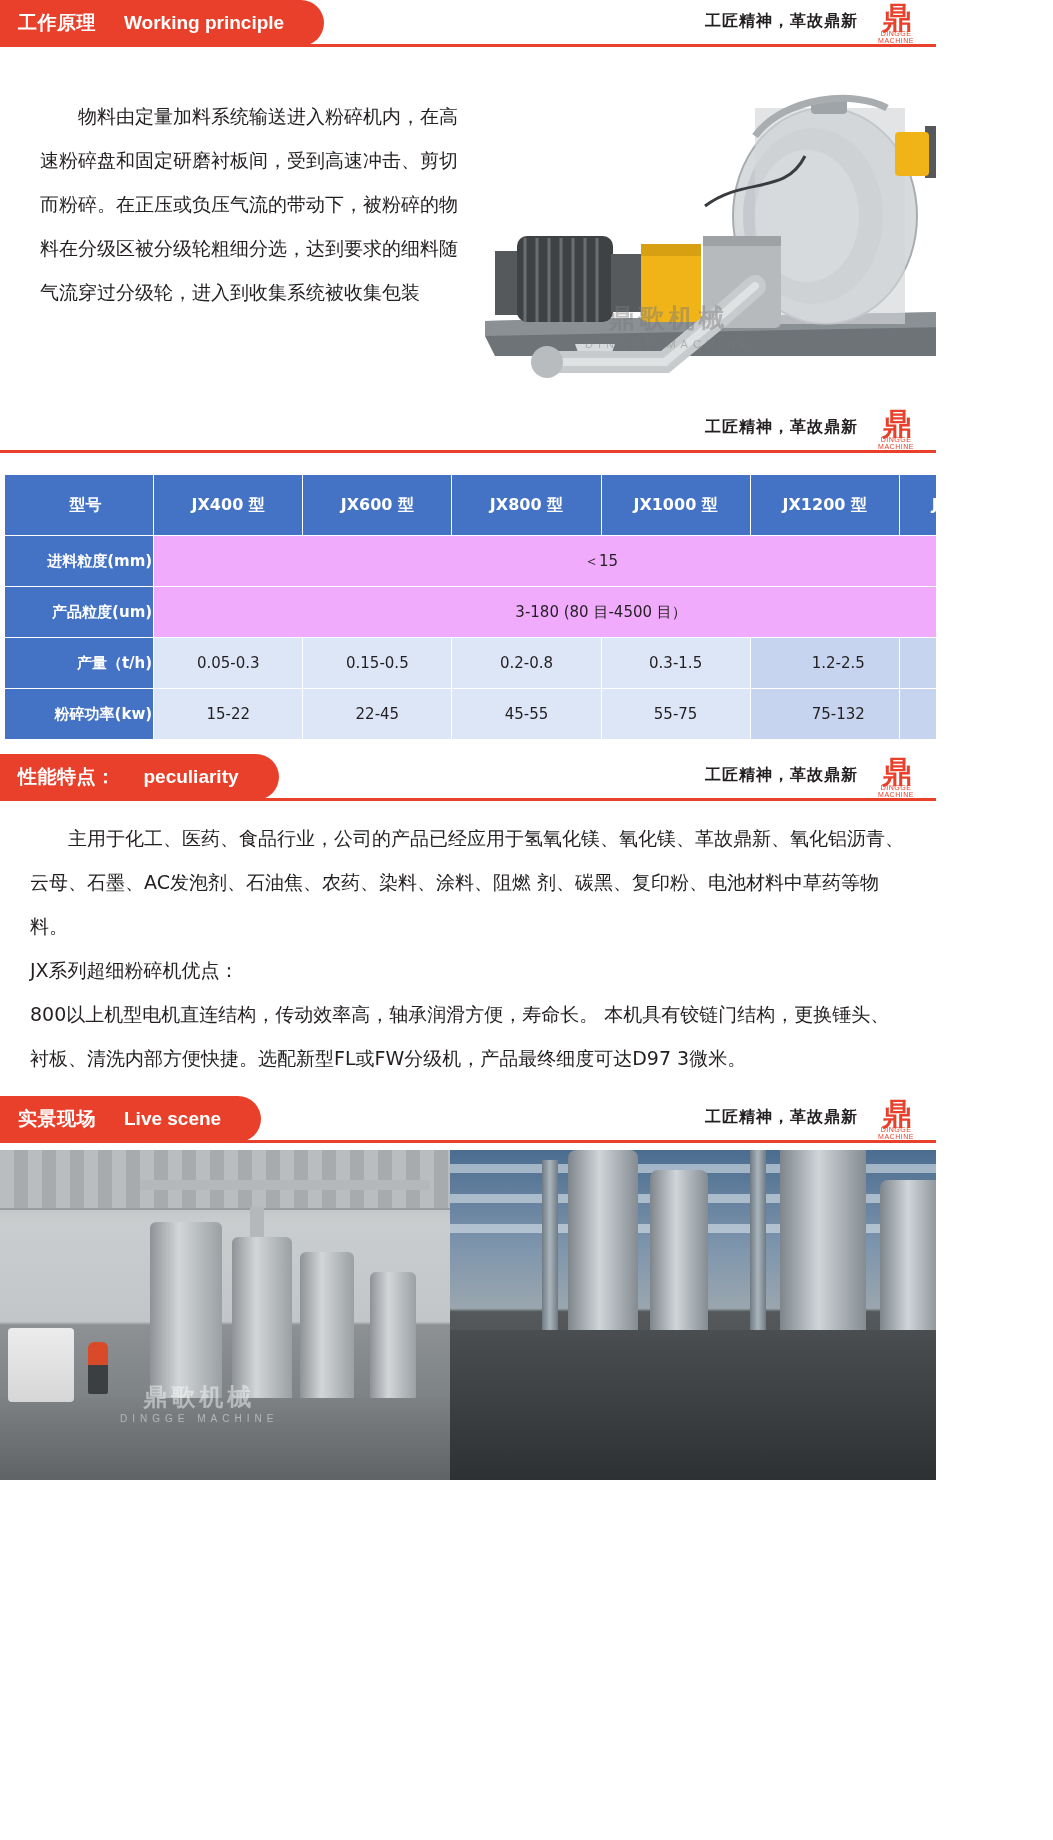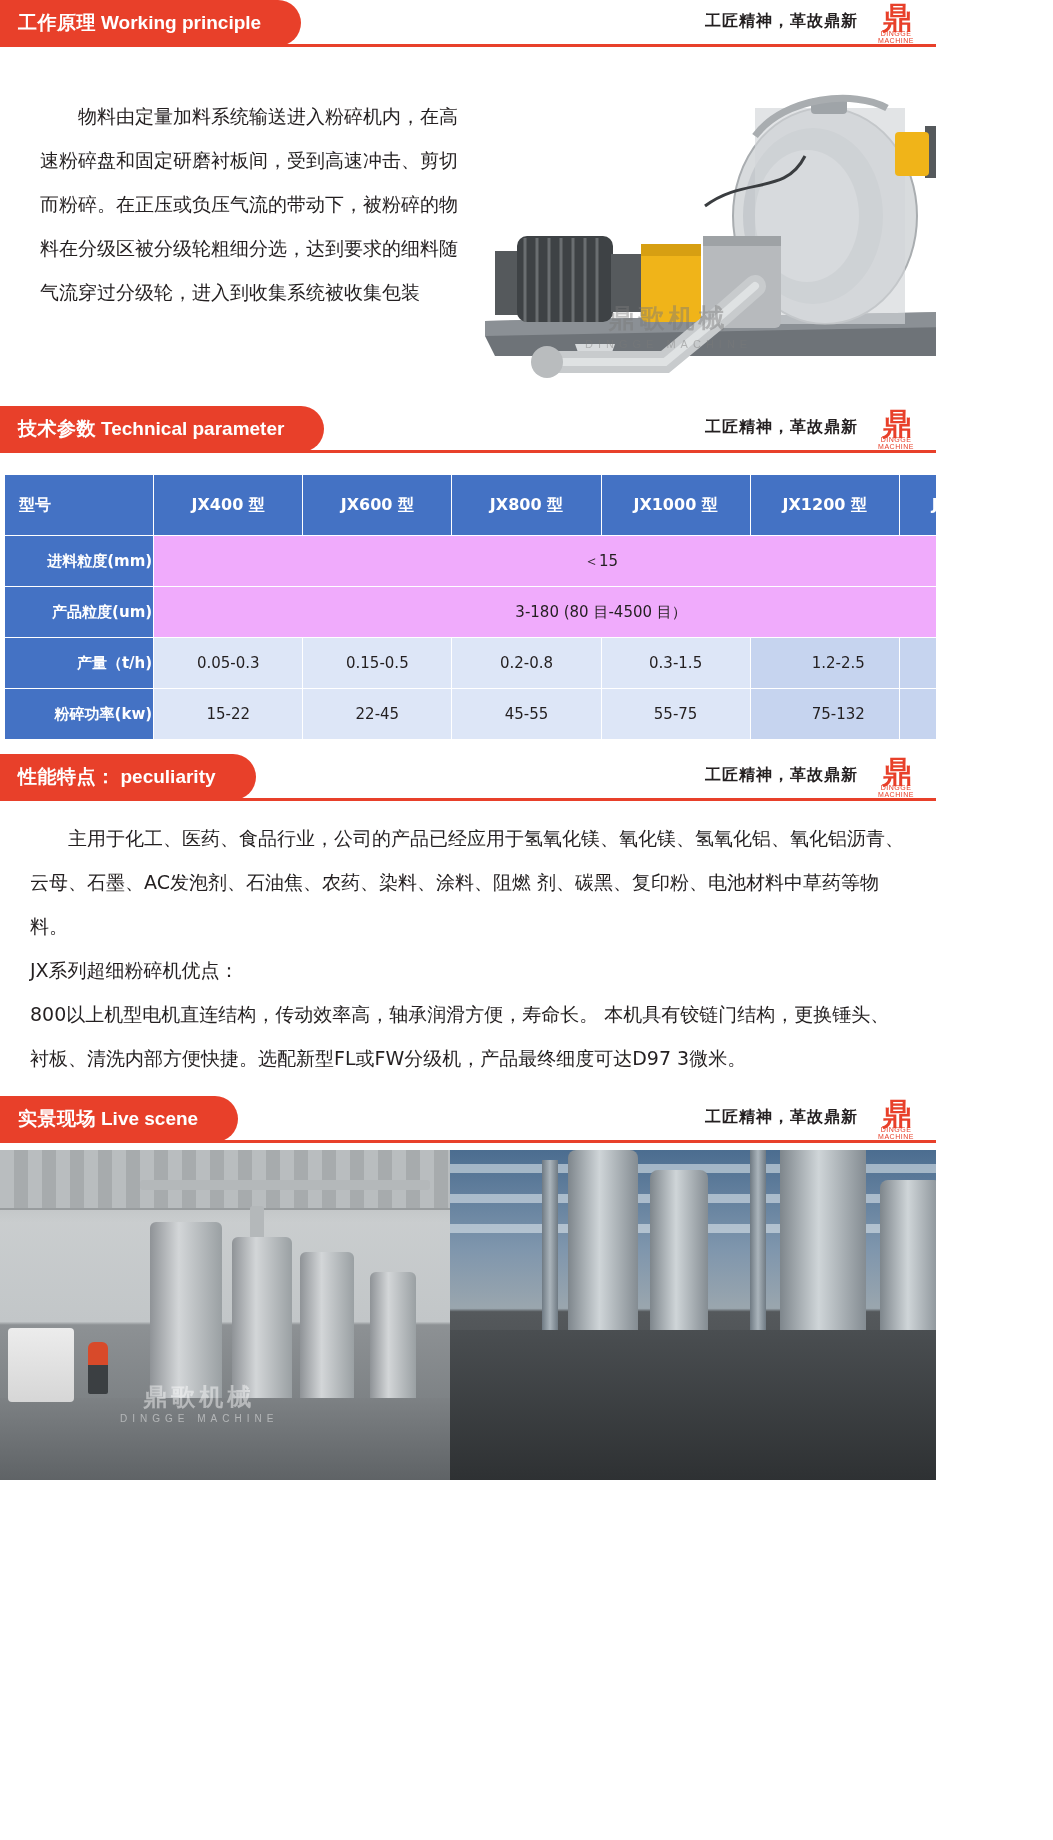--- a/index.html
+++ b/index.html
@@ -41,21 +41,21 @@
     white-space: nowrap;
   }
   .band .bar .cn {
     font-size: 19px;
     font-weight: bold;
     letter-spacing: 0.5px;
   }
   .band .bar .en {
     font-size: 19px;
     font-weight: bold;
-    margin-left: 5px;
+    margin-left: 28px;
   }
   .band .underline {
     position: absolute;
     left: 0;
     right: 0;
     top: 44px;
     height: 3px;
     background: #e8402a;
   }
   .band .slogan {
@@ -154,21 +154,21 @@
     font-family: "DejaVu Sans", "Liberation Sans", sans-serif;
   }
   table.spec thead th {
     background: #4472c4;
     color: #ffffff;
     font-weight: bold;
     font-size: 16px;
     height: 58px;
   }
   table.spec thead th.first {
-    text-align: left;
+    text-align: center;
     padding-left: 14px;
   }
   table.spec td.rowhead {
     background: #4472c4;
     color: #ffffff;
     text-align: right;
     padding-left: 14px;
     font-weight: bold;
     font-size: 15px;
     width: 148px;
@@ -358,24 +358,20 @@
         <path d="M250,120 C290,90 330,110 350,70" stroke="#3a3d40" stroke-width="3" fill="none"></path>
       </svg>
       <div class="watermark">
         <div class="wm-cn">鼎歌机械</div>
         <div class="wm-en">DINGGE MACHINE</div>
       </div>
     </div>
   </div>
 
   <div class="band">
-    <div class="bar">
-      <span class="cn">技术参数</span>
-      <span class="en">Technical parameter</span>
-    </div>
     <div class="underline"></div>
     <div class="slogan">工匠精神，革故鼎新</div>
     <div class="logo">
       <div class="mark">鼎</div>
       <div class="sub">DINGGE MACHINE</div>
     </div>
   </div>
 
   <div class="tablewrap">
     <table class="spec">
@@ -428,21 +424,21 @@
     </div>
     <div class="underline"></div>
     <div class="slogan">工匠精神，革故鼎新</div>
     <div class="logo">
       <div class="mark">鼎</div>
       <div class="sub">DINGGE MACHINE</div>
     </div>
   </div>
 
   <div class="pecul">
-    <p class="indent">主用于化工、医药、食品行业，公司的产品已经应用于氢氧化镁、氧化镁、氢氧化铝、氧化铝沥青、云母、石墨、AC发泡剂、石油焦、农药、染料、涂料、阻燃 剂、碳黑、复印粉、电池材料中草药等物料。</p>
+    <p class="indent">主用于化工、医药、食品行业，公司的产品已经应用于氢氧化镁、氧化镁、革故鼎新、氧化铝沥青、云母、石墨、AC发泡剂、石油焦、农药、染料、涂料、阻燃 剂、碳黑、复印粉、电池材料中草药等物料。</p>
     <p>JX系列超细粉碎机优点：</p>
     <p>800以上机型电机直连结构，传动效率高，轴承润滑方便，寿命长。 本机具有铰链门结构，更换锤头、衬板、清洗内部方便快捷。选配新型FL或FW分级机，产品最终细度可达D97 3微米。</p>
   </div>
 
   <div class="band" style="margin-top:12px;">
     <div class="bar">
       <span class="cn">实景现场</span>
       <span class="en">Live scene</span>
     </div>
     <div class="underline"></div>

